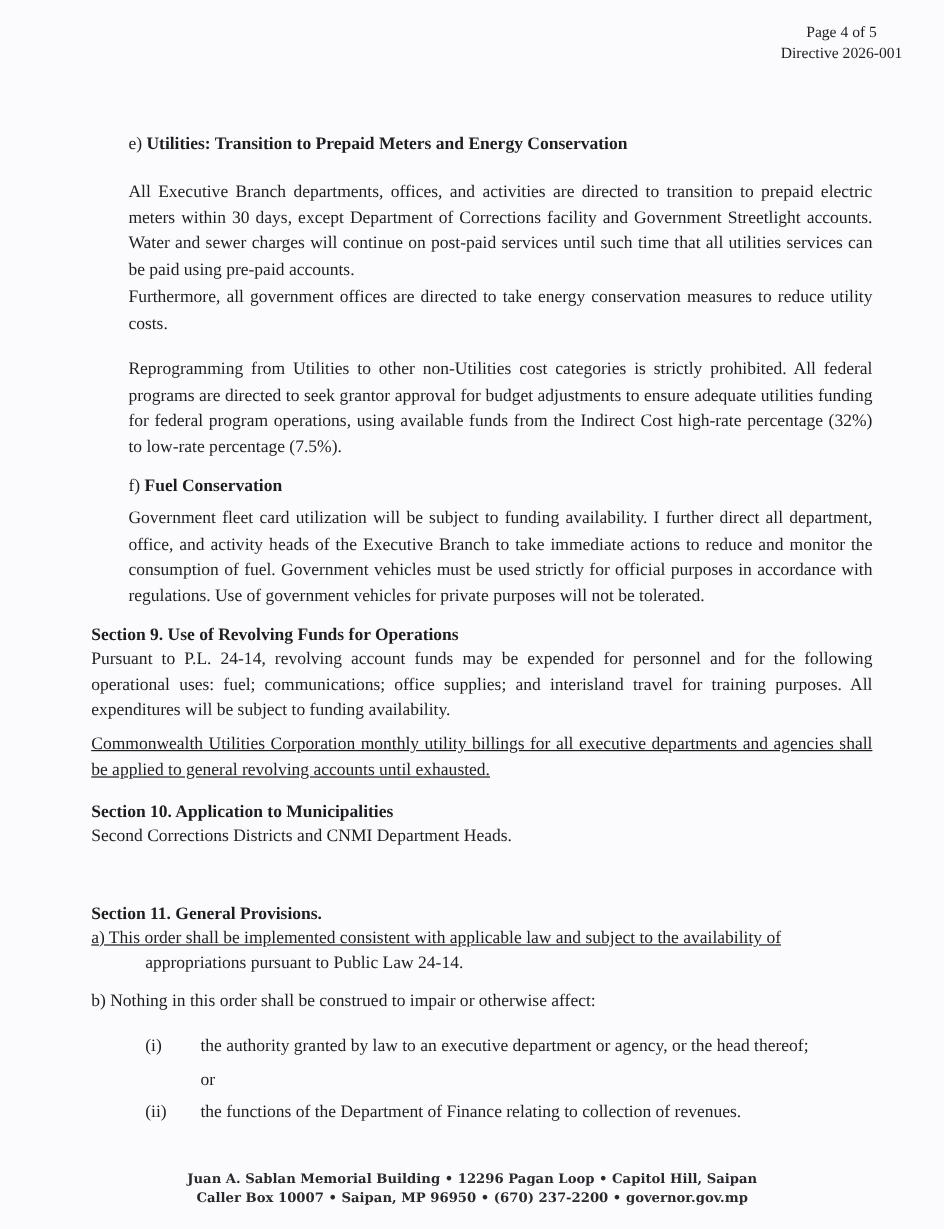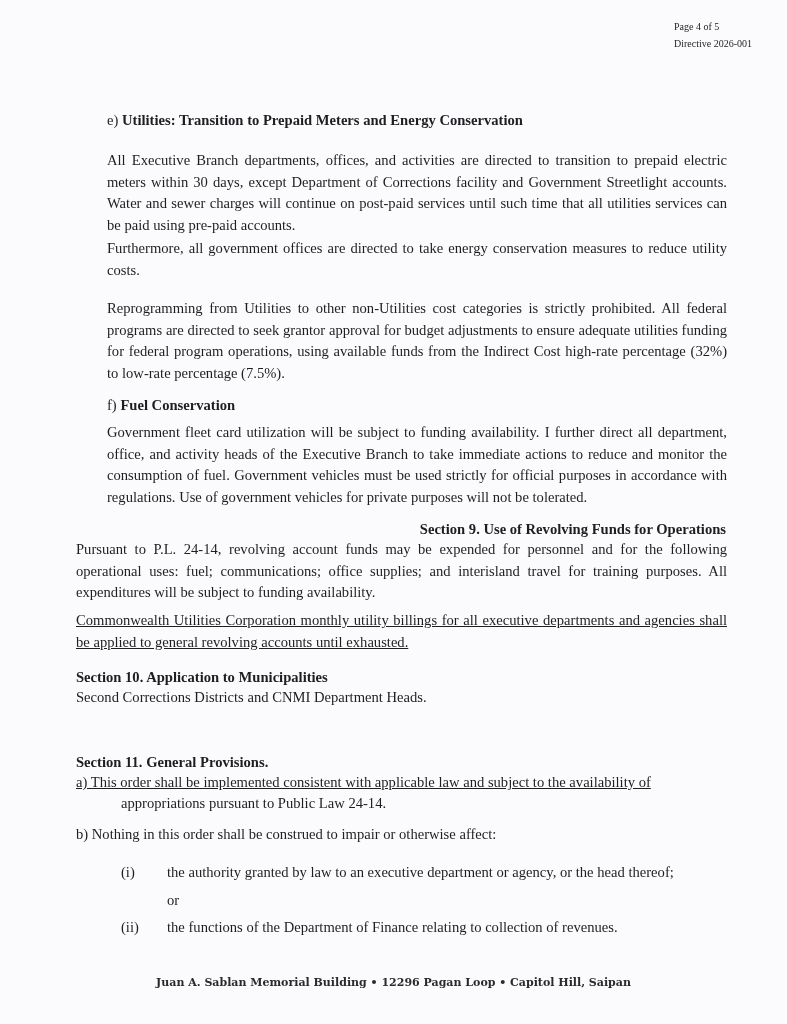--- a/index.html
+++ b/index.html
@@ -1,21 +1,21 @@
 <!DOCTYPE html>
 <html><head>
 <meta charset="utf-8">
 <style>
   html, body { margin: 0; padding: 0; }
   body {
     width: 787px; height: 1024px; background: #fbfbfd; overflow: hidden;
     font-family: "Liberation Serif", "DejaVu Serif", serif; color: #1e1e22;
     position: relative;
   }
-  .hdr { position: absolute; right: 35px; top: 18px; text-align: left; font-size: 10px; line-height: 17px; }
+  .hdr { position: absolute; right: 35px; top: 18px; text-align: center; font-size: 13px; line-height: 17px; }
   .p { position: absolute; font-size: 14.6px; line-height: 21.5px; }
   .j { text-align: justify; text-align-last: left; }
   .b { font-weight: bold; }
   .footer {
     position: absolute; left: 0; width: 787px; top: 975px; text-align: center;
     font-family: "DejaVu Serif", serif; font-size: 11px; line-height: 16px; font-weight: bold; color: #2a2a2e;
   }
 </style>
 </head>
 <body>
@@ -32,21 +32,21 @@
 <div class="p j" style="left:107px; top:150px; width:620px;">All Executive Branch departments, offices, and activities are directed to transition to prepaid electric meters within 30 days, except Department of Corrections facility and Government Streetlight accounts. Water and sewer charges will continue on post-paid services until such time that all utilities services can be paid using pre-paid accounts.</div>
 <div class="p j" style="left:107px; top:238px; width:620px;">Furthermore, all government offices are directed to take energy conservation measures to reduce utility costs.</div>
 <div class="p j" style="left:107px; top:298px; width:620px;">Reprogramming from Utilities to other non-Utilities cost categories is strictly prohibited. All federal programs are directed to seek grantor approval for budget adjustments to ensure adequate utilities funding for federal program operations, using available funds from the Indirect Cost high-rate percentage (32%) to low-rate percentage (7.5%).</div>
 
 <div class="p" style="left:107px; top:395px; width:620px;">
   <span>f)</span>
   <span class="b">Fuel Conservation</span>
 </div>
 <div class="p j" style="left:107px; top:422px; width:620px;">Government fleet card utilization will be subject to funding availability. I further direct all department, office, and activity heads of the Executive Branch to take immediate actions to reduce and monitor the consumption of fuel. Government vehicles must be used strictly for official purposes in accordance with regulations. Use of government vehicles for private purposes will not be tolerated.</div>
 
-<div class="p b" style="left:76px; top:519px; width:650px;text-align:right;">Section 9. Use of Revolving Funds for Operations</div>
+<div class="p b" style="left:76px; top:519px; width:650px;">Section 9. Use of Revolving Funds for Operations</div>
 <div class="p j" style="left:76px; top:539px; width:651px;">Pursuant to P.L. 24-14, revolving account funds may be expended for personnel and for the following operational uses: fuel; communications; office supplies; and interisland travel for training purposes. All expenditures will be subject to funding availability.</div>
 <div class="p j" style="left:76px; top:610px; width:651px;text-decoration:underline;">Commonwealth Utilities Corporation monthly utility billings for all executive departments and agencies shall be applied to general revolving accounts until exhausted.</div>
 
 <div class="p b" style="left:76px; top:667px; width:650px;">Section 10.  Application to Municipalities</div>
 <div class="p" style="left:76px; top:687px; width:660px;">
   <div>Second Corrections Districts and CNMI Department Heads.</div>
 </div>
 
 <div class="p b" style="left:76px; top:752px; width:650px;">Section 11. General Provisions.</div>
 <div class="p" style="left:76px; top:772px; width:660px;text-decoration:underline;">a) This order shall be implemented consistent with applicable law and subject to the availability of</div>
@@ -54,13 +54,14 @@
 <div class="p" style="left:76px; top:824px; width:660px;">b) Nothing in this order shall be construed to impair or otherwise affect:</div>
 
 <div class="p" style="left:121px; top:862px;">(i)</div>
 <div class="p" style="left:167px; top:862px; width:570px;">the authority granted by law to an executive department or agency, or the head thereof;</div>
 <div class="p" style="left:167px; top:890px;">or</div>
 <div class="p" style="left:121px; top:917px;">(ii)</div>
 <div class="p" style="left:167px; top:917px; width:570px;">the functions of the Department of Finance relating to collection of revenues.</div>
 
 <div class="footer">
   <div>Juan A. Sablan Memorial Building • 12296 Pagan Loop • Capitol Hill, Saipan</div>
+  <div>Caller Box 10007 • Saipan, MP  96950 • (670) 237-2200 • governor.gov.mp</div>
 </div>
 
 </body></html>

